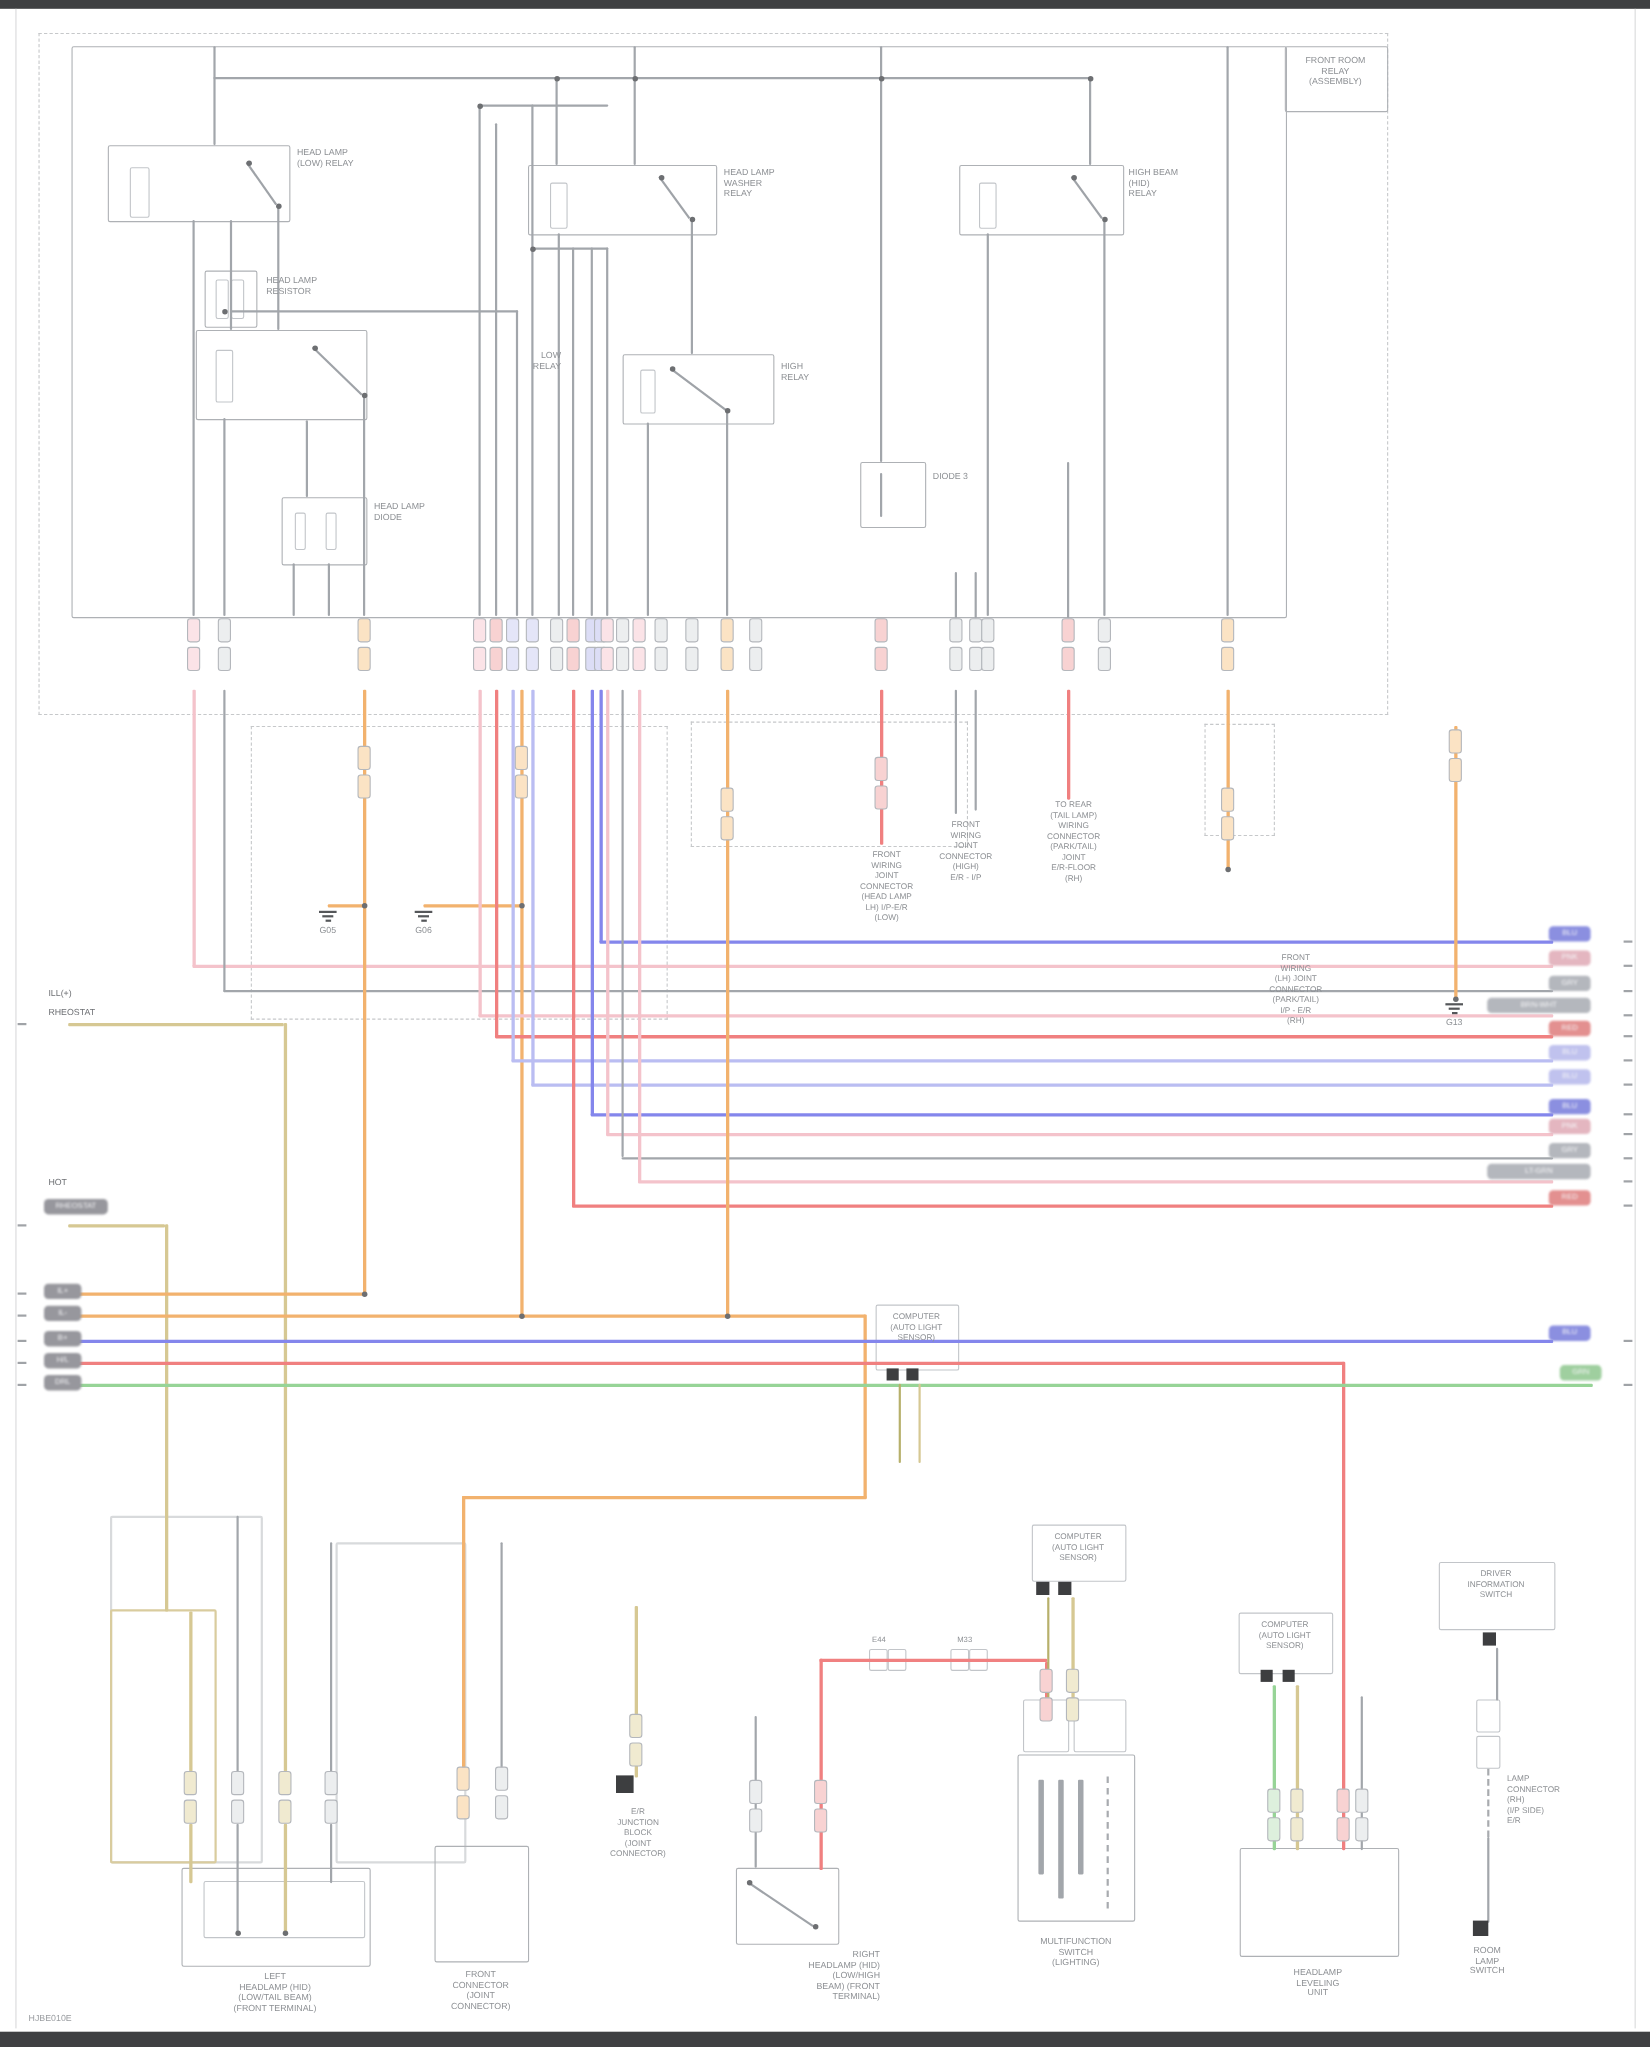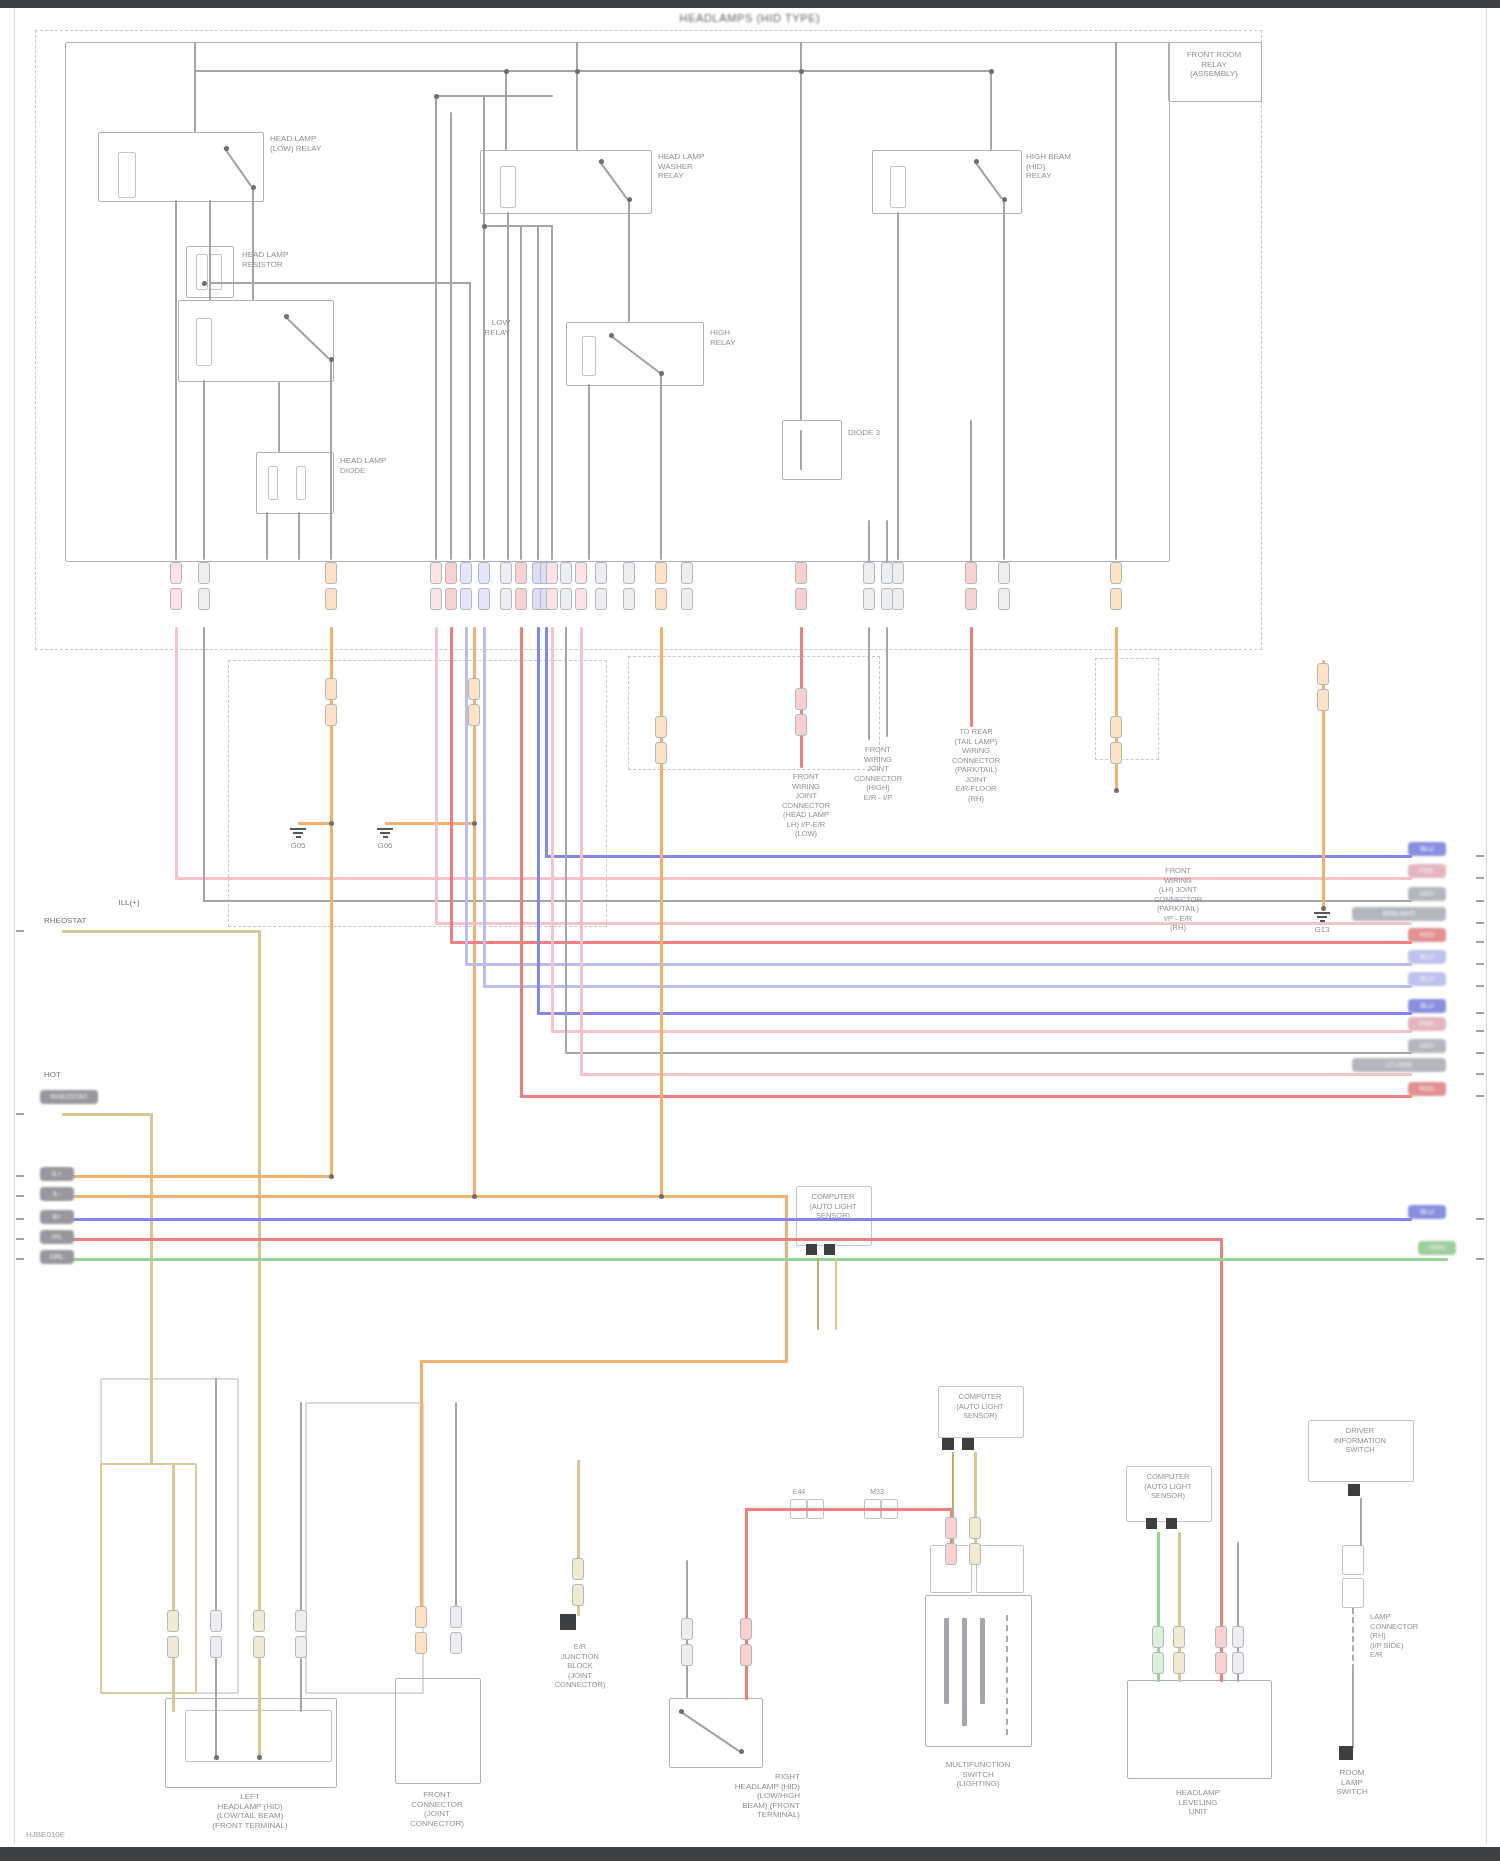--- a/index.html
+++ b/index.html
@@ -29,21 +29,20 @@
   .tick{position:absolute;width:8px;height:2px;background:#a0a3a7;}
 </style>
 </head>
 <body>
 
 <div id="page">
   <div class="strip" style="top:0;height:8px"></div>
   <div class="strip" style="top:1847px;height:14px"></div>
   <div class="pborder" style="left:14px"></div>
   <div class="pborder" style="left:1486px"></div>
-  <div class="ttl">HEADLAMPS (HID TYPE)</div>
   <div class="doccode">HJBE010E</div>
   <div id="canvas">
       <div class="box d" style="left: 35px; top: 30px; width: 1225px; height: 618px;"></div>
       <div class="box " style="left: 65px; top: 42px; width: 1103px; height: 518px;"></div>
       <div class="box " style="left: 1168px; top: 42px; width: 92px; height: 58px;"></div>
       <div class="box " style="left: 98px; top: 132px; width: 164px; height: 68px;"></div>
       <div class="box f" style="left: 118px; top: 152px; width: 16px; height: 44px;"></div>
       <div class="box " style="left: 186px; top: 246px; width: 46px; height: 50px;"></div>
       <div class="box f" style="left: 196px; top: 254px; width: 10px; height: 34px;"></div>
       <div class="box f" style="left: 210px; top: 254px; width: 10px; height: 34px;"></div>
@@ -423,21 +422,21 @@
 JOINT
 E/R-FLOOR
 (RH)</div>
       <div class="txt" style="top: 866px; font-size: 7.5px; width: 170px; left: 1093px; text-align: center;">FRONT
 WIRING
 (LH) JOINT
 CONNECTOR
 (PARK/TAIL)
 I/P - E/R
 (RH)</div>
-      <div class="txt dk" style="top: 898px; font-size: 8px; width: 170px; left: 44px; text-align: center;">ILL(+)</div>
+      <div class="txt dk" style="top: 898px; font-size: 8px; width: 170px; left: 44px; text-align: left;">ILL(+)</div>
       <div class="txt dk" style="top: 916px; font-size: 8px; width: 170px; left: 44px; text-align: left;">RHEOSTAT</div>
       <div class="txt dk" style="top: 1070px; font-size: 8px; width: 170px; left: 44px; text-align: left;">HOT</div>
       <div class="txt" style="top: 1792px; font-size: 8px; width: 170px; left: 165px; text-align: center;">LEFT
 HEADLAMP (HID)
 (LOW/TAIL BEAM)
 (FRONT TERMINAL)</div>
       <div class="txt" style="top: 1790px; font-size: 8px; width: 170px; left: 352px; text-align: center;">FRONT
 CONNECTOR
 (JOINT
 CONNECTOR)</div>

